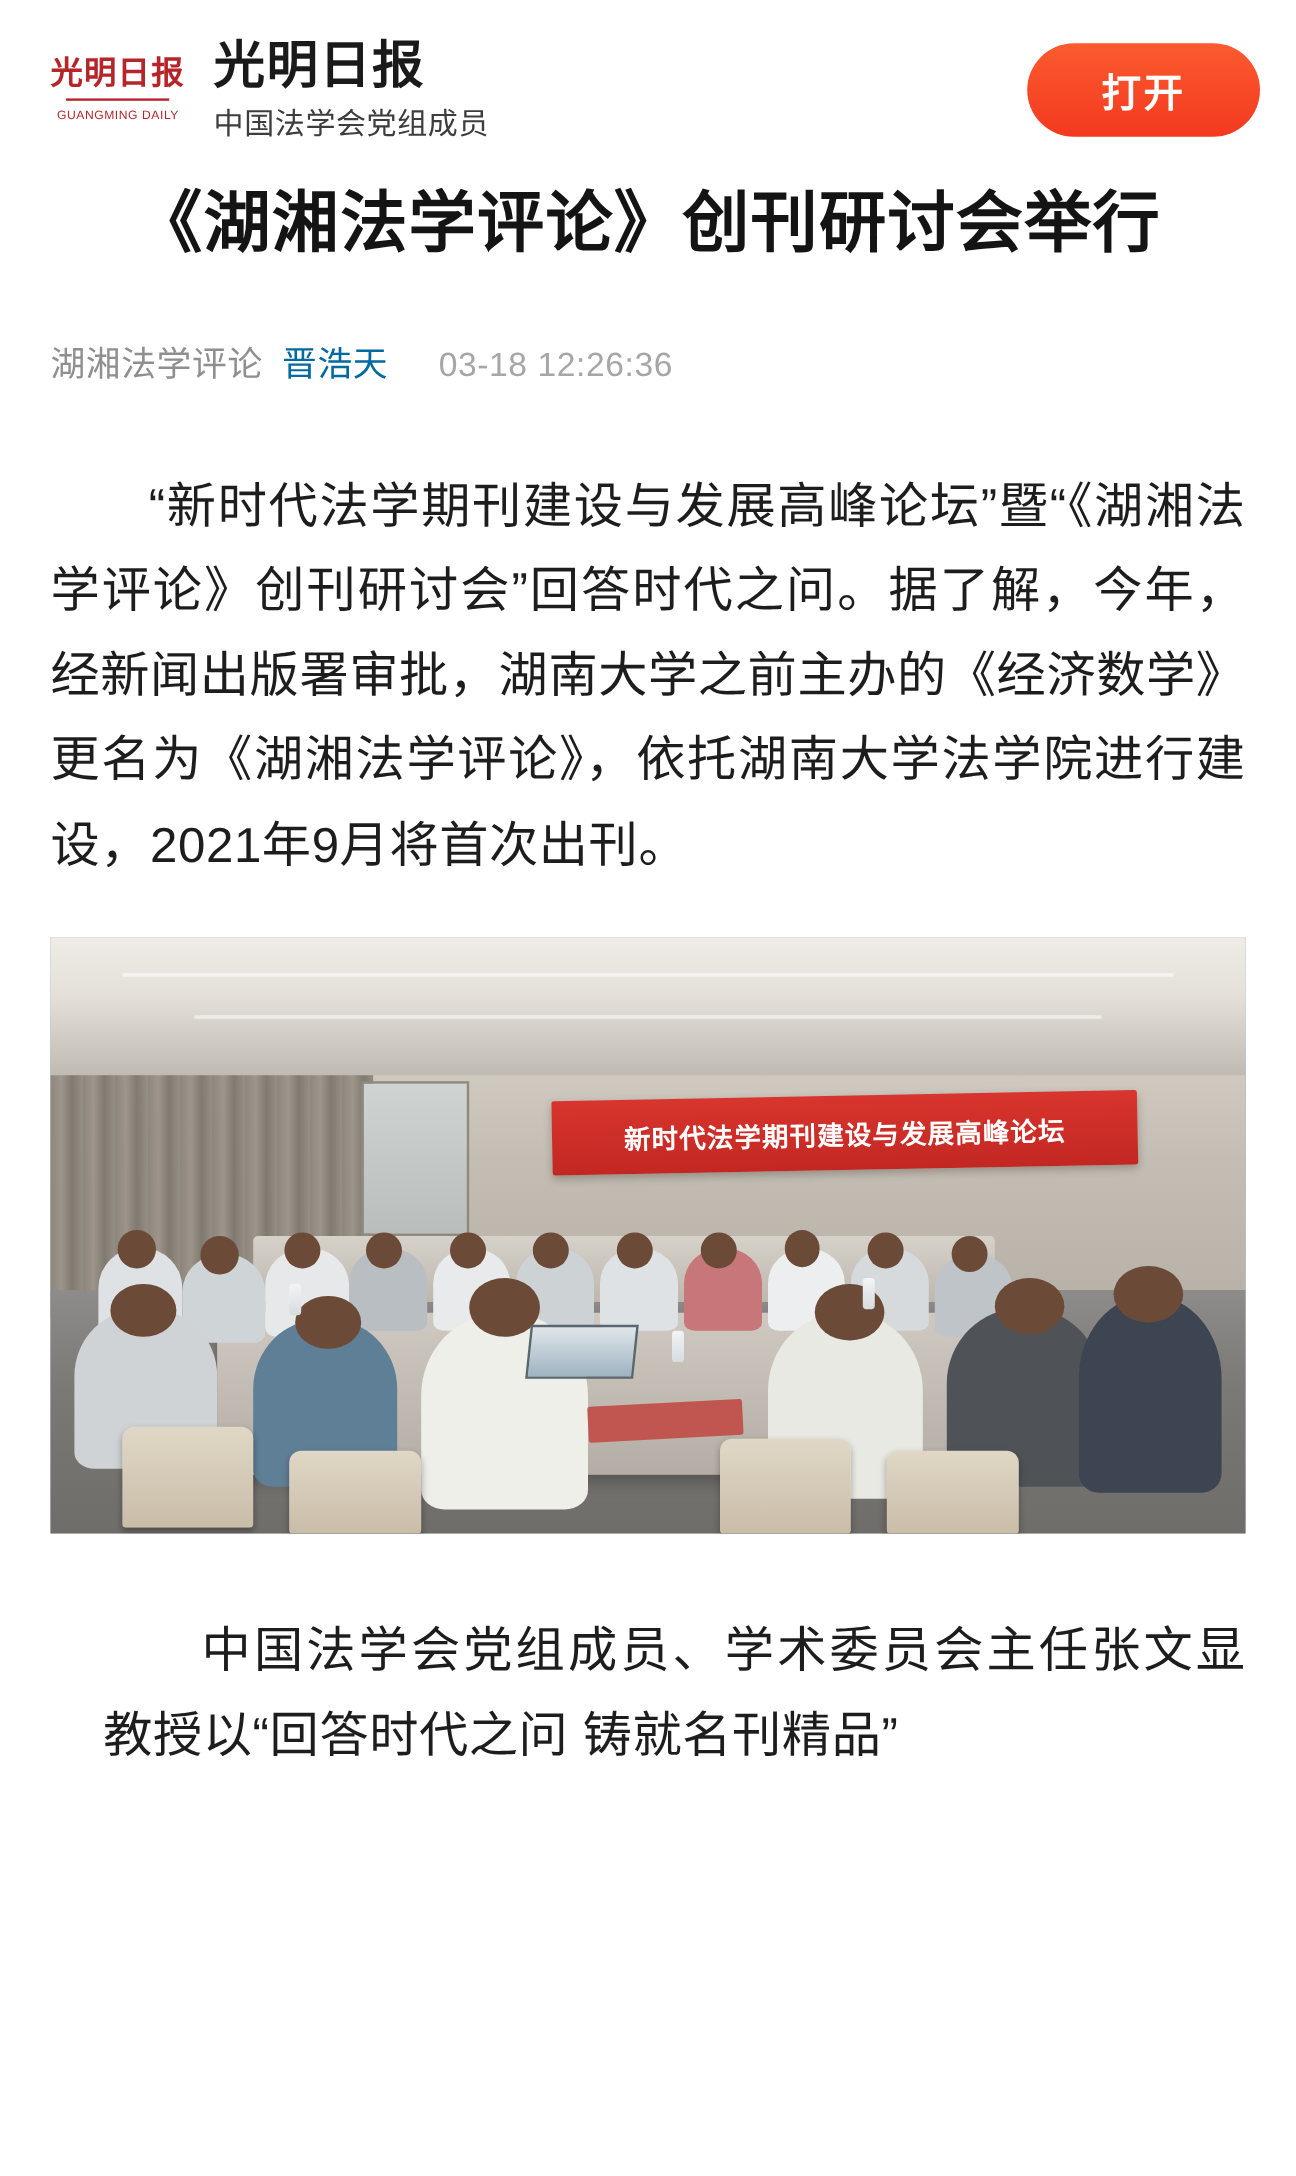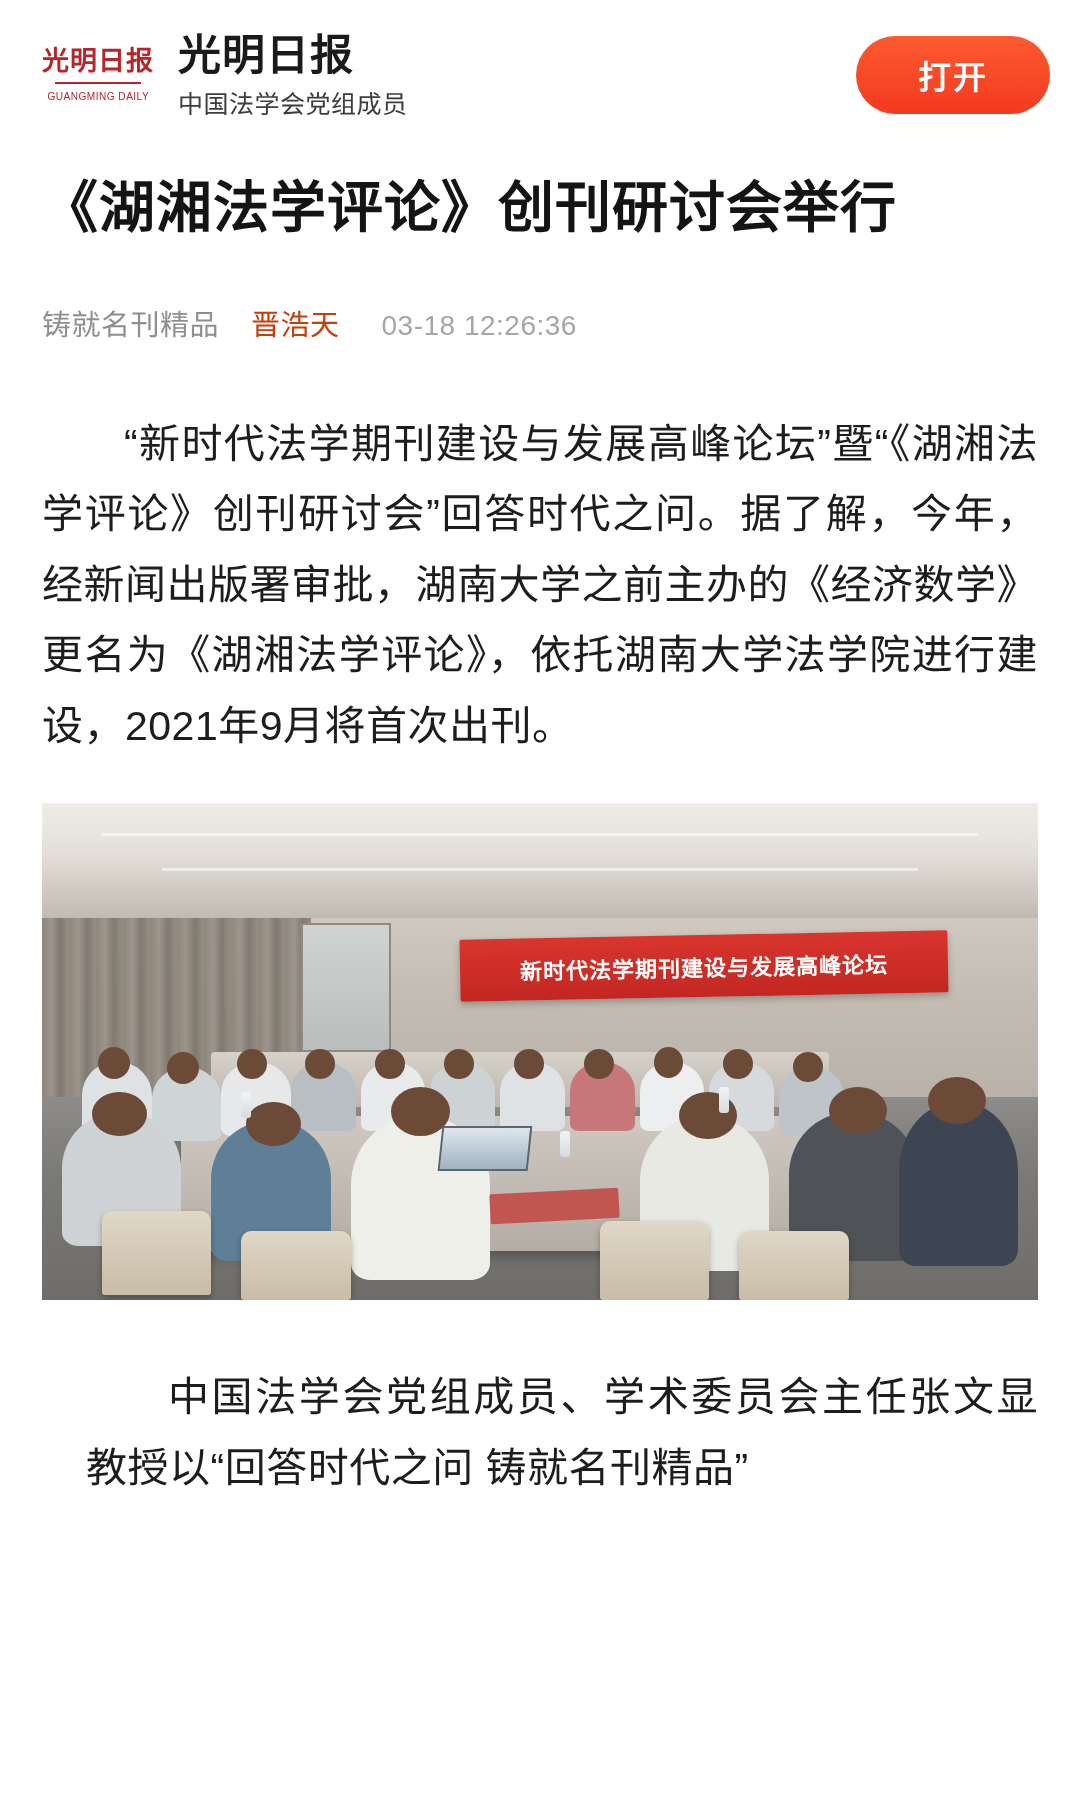--- a/index.html
+++ b/index.html
@@ -91,38 +91,38 @@
     letter-spacing: 2px;
     cursor: pointer;
     font-family: "Liberation Sans", "DejaVu Sans", sans-serif;
   }
 
   
   .article {
     padding: 0 42px;
   }
   .headline {
-    margin-top: 22px;
     font-size: 56px;
     font-weight: 700;
     color: #141414;
     line-height: 1.3;
     letter-spacing: 1px;
     white-space: nowrap;
+    text-align: center;
   }
   .meta {
     margin-top: 56px;
     display: flex;
     align-items: baseline;
     color: #9a9a9a;
     font-size: 29px;
     letter-spacing: 0.5px;
   }
   .meta .source { color: #8f8f8f; }
-  .meta .author { color: #c2410c; margin-left: 32px; }
+  .meta .author { color: #0369a1; margin-left: 16px; }
   .meta .time { color: #a6a6a6; margin-left: 42px; font-size: 28px; }
 
   .body-text {
     margin-top: 66px;
     font-size: 41px;
     line-height: 1.72;
     color: #1d1d1d;
     text-align: justify;
     letter-spacing: 0.5px;
   }
@@ -263,21 +263,21 @@
       <div class="brand-sub">中国法学会党组成员</div>
     </div>
     <button class="open-button">打开</button>
   </div>
 
   <div class="article">
 
     <h1 class="headline">《湖湘法学评论》创刊研讨会举行</h1>
 
     <div class="meta">
-      <span class="source">铸就名刊精品</span>
+      <span class="source">湖湘法学评论</span>
       <span class="author">晋浩天</span>
       <span class="time">03-18 12:26:36</span>
     </div>
 
     <div class="body-text">
       <p>“新时代法学期刊建设与发展高峰论坛”暨“《湖湘法学评论》创刊研讨会”回答时代之问。据了解，今年，经新闻出版署审批，湖南大学之前主办的《经济数学》更名为《湖湘法学评论》，依托湖南大学法学院进行建设，2021年9月将首次出刊。</p>
     </div>
 
     <div class="figure">
       <div class="photo">

